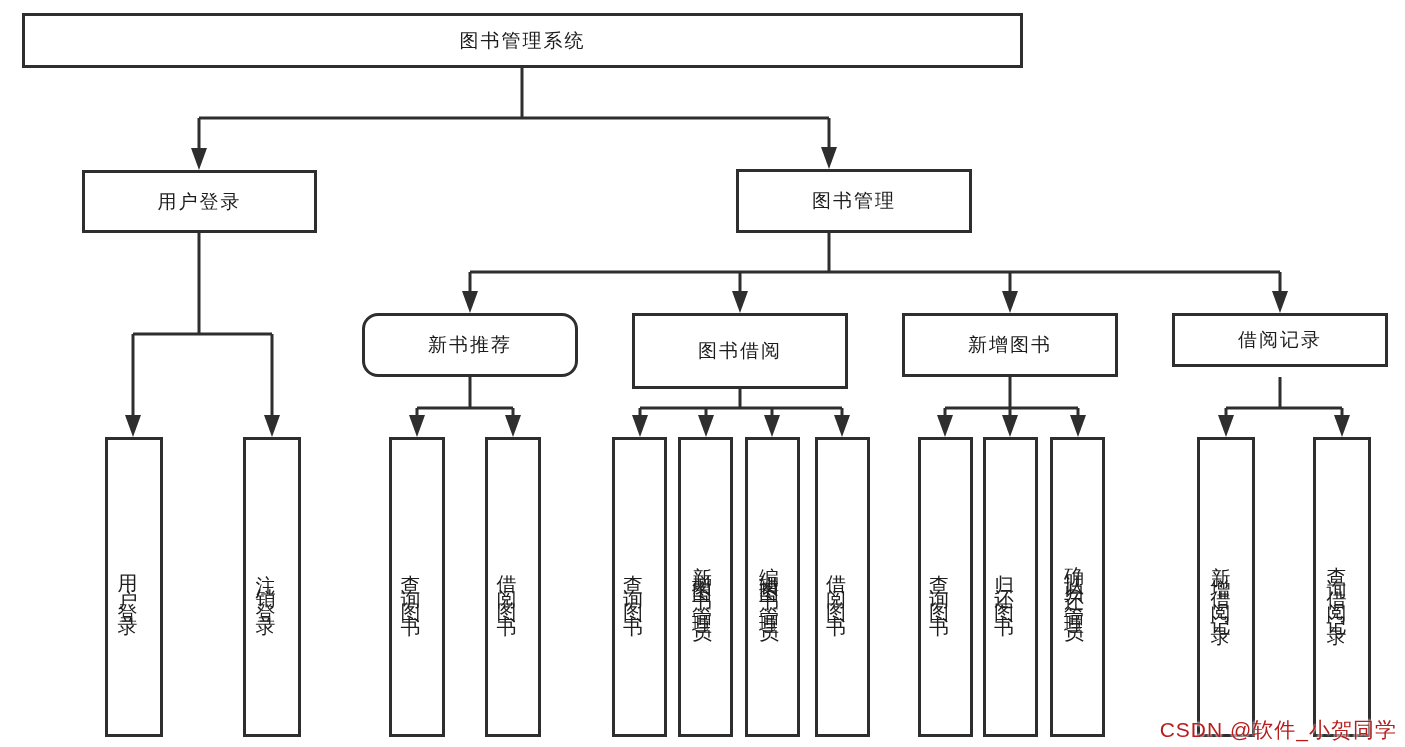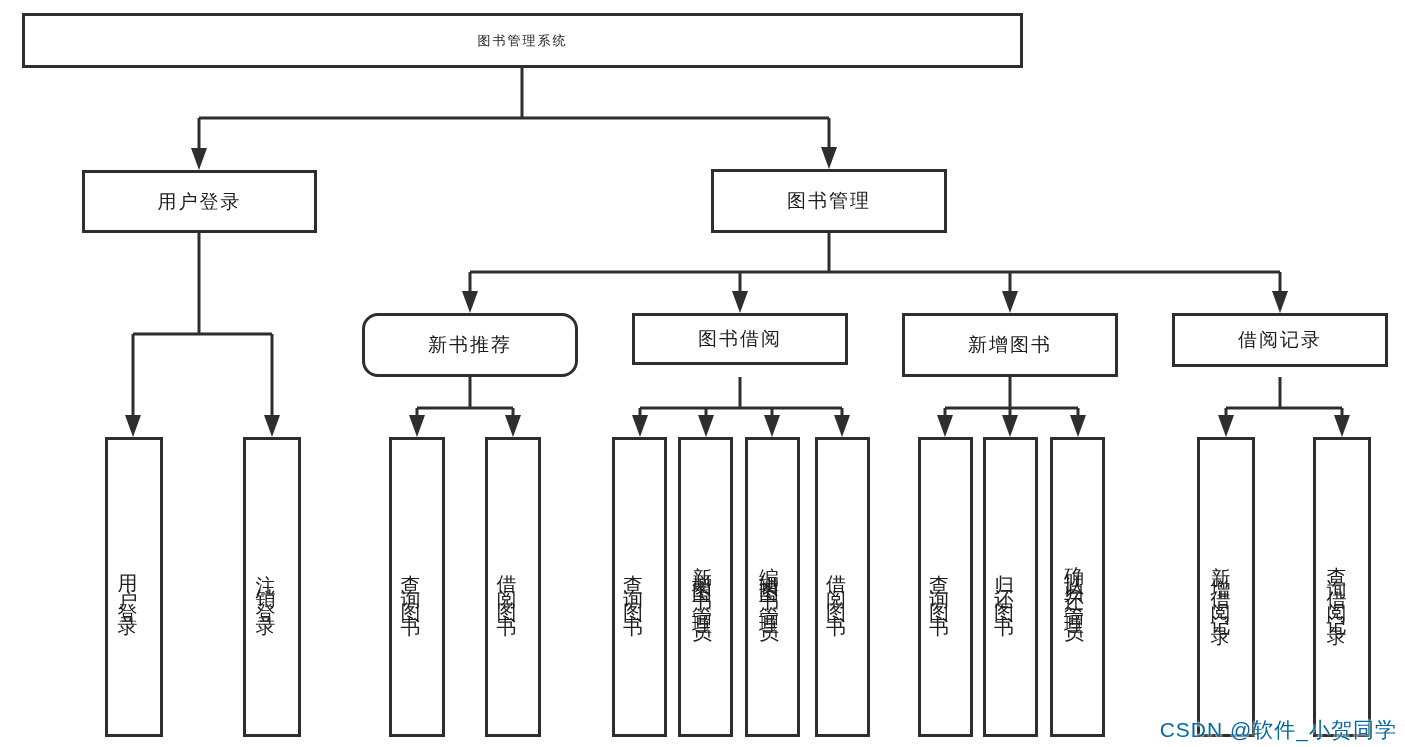--- a/index.html
+++ b/index.html
@@ -32,36 +32,36 @@
     align-items: center;
     justify-content: center;
     z-index: 2;
   }
   .h-label {
     font-size: 19px;
     letter-spacing: 2px;
     color: #1c1c1c;
     white-space: nowrap;
   }
-  .root-label { font-size: 13px; }
+  .root-label { font-size: 19px; }
   .v-label {
     writing-mode: vertical-rl;
     font-size: 20px;
     color: #1c1c1c;
     line-height: 1;
   }
   .ls4 { letter-spacing: 14px; padding-block-start: 12px; }
   .ls6 { letter-spacing: 12px; padding-block-start: 10px; }
   .ls9 { letter-spacing: 8px;  padding-block-start: 6px; }
   .watermark {
     position: absolute;
     right: 8px;
     bottom: 3px;
     font-size: 21px;
-    color: #0369a1;
+    color: #b91c1c;
     letter-spacing: 1px;
     white-space: nowrap;
     z-index: 5;
     text-shadow: 0 0 3px #ffffff, 0 0 3px #ffffff;
   }
 </style>
 </head>
 <body>
 
 <div id="canvas">
@@ -113,28 +113,28 @@
     </g>
   </svg>
 
   <div class="box" style="left:22px; top:13px; width:1001px; height:55px;">
     <span class="h-label root-label">图书管理系统</span>
   </div>
 
   <div class="box" style="left:82px; top:170px; width:235px; height:63px;">
     <span class="h-label">用户登录</span>
   </div>
-  <div class="box" style="left:711px; top:169px; width:236px; height:64px;">
+  <div class="box" style="left:736px; top:169px; width:236px; height:64px;">
     <span class="h-label">图书管理</span>
   </div>
 
   <div class="box" style="left:362px; top:313px; width:216px; height:64px;border-radius:16px;">
     <span class="h-label">新书推荐</span>
   </div>
-  <div class="box" style="left:632px; top:313px; width:216px; height:52px;">
+  <div class="box" style="left:632px; top:313px; width:216px; height:76px;">
     <span class="h-label">图书借阅</span>
   </div>
   <div class="box" style="left:902px; top:313px; width:216px; height:64px;">
     <span class="h-label">新增图书</span>
   </div>
   <div class="box" style="left:1172px; top:313px; width:216px; height:54px;">
     <span class="h-label">借阅记录</span>
   </div>
 
   <div class="box" style="left:105px; top:437px; width:58px; height:300px;">

